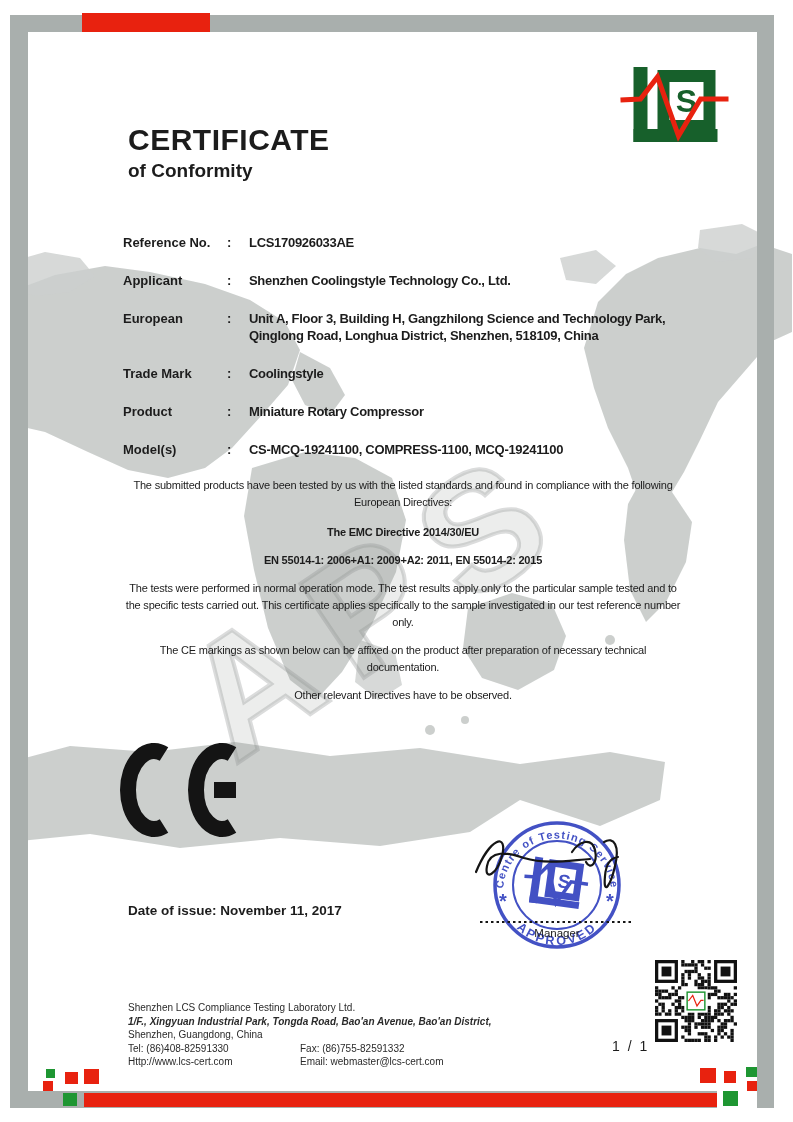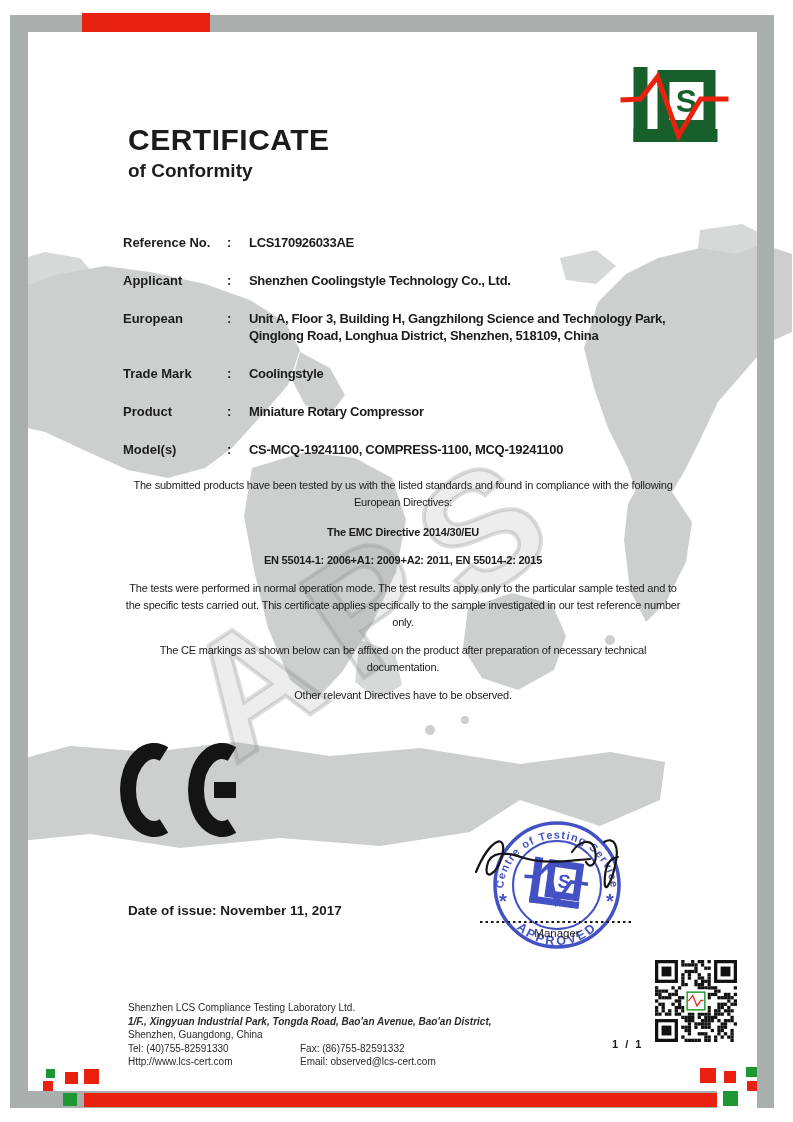--- a/index.html
+++ b/index.html
@@ -37,21 +37,21 @@
              font-size:13px; font-weight:bold; line-height:17px;}
   .field-value{max-width:440px; letter-spacing:-0.3px;}
   #paragraphs{left:123px; top:477px; width:560px;}
   #paragraphs p{margin:0 0 11px 0; font-size:11px; line-height:17px; letter-spacing:-0.2px;text-align:center;}
   #paragraphs p.strong{font-weight:bold;}
   #date-line{left:128px; top:903px; font-size:13.5px; font-weight:bold;}
   #footer{left:128px; top:1001px; font-size:10px; line-height:13.5px; color:#2a2a2a;}
   #footer .bold{font-weight:bold;font-style:italic;}
   .footer-cols{display:flex;}
   .footer-cols .c1{width:172px;}
-  #page-number{left:612px; top:1038px; font-size:11px; font-weight:bold; letter-spacing:2px;}
+  #page-number{left:612px; top:1038px; font-size:14px; font-weight:normal; letter-spacing:2px;}
   
   #stamp-area{left:452px; top:810px; width:215px; height:150px;}
   .blue-ink{stroke:var(--stamp-blue); fill:none;}
   .blue-fill{fill:var(--stamp-blue);}
   .green-fill{fill:var(--logo-green);}
   .green-stroke{stroke:var(--logo-green); fill:none;}
   .red-stroke{stroke:var(--red); fill:none;}
   #qr-box{left:655px; top:960px; width:82px; height:82px;}
 </style>
 </head>
@@ -202,26 +202,26 @@
     <text x="105" y="127" font-size="11.5" fill="#222" text-anchor="middle" font-family="Liberation Sans, sans-serif">Manager</text>
   </svg>
 
   <div class="content" id="date-line">Date of issue: November 11, 2017</div>
 
   <div class="content" id="footer">
     <div>Shenzhen LCS Compliance Testing Laboratory Ltd.</div>
     <div class="bold">1/F., Xingyuan Industrial Park, Tongda Road, Bao'an Avenue, Bao'an District,</div>
     <div>Shenzhen, Guangdong, China</div>
     <div class="footer-cols">
-      <span class="c1">Tel: (40)755-82591330</span>
+      <span class="c1">Tel: (86)408-82591330</span>
       <span>Fax: (86)755-82591332</span>
     </div>
     <div class="footer-cols">
       <span class="c1">Http://www.lcs-cert.com</span>
-      <span>Email: observed@lcs-cert.com</span>
+      <span>Email: webmaster@lcs-cert.com</span>
     </div>
   </div>
 
   <svg class="content" id="qr-box" viewBox="0 0 80 80">
     <g id="qr-modules">
         <rect x="25.6" y="0" width="3.2" height="3.2" fill="#111"></rect>
         <rect x="35.2" y="0" width="3.2" height="3.2" fill="#111"></rect>
         <rect x="41.6" y="0" width="3.2" height="3.2" fill="#111"></rect>
         <rect x="44.800000000000004" y="0" width="3.2" height="3.2" fill="#111"></rect>
         <rect x="51.2" y="0" width="3.2" height="3.2" fill="#111"></rect>

